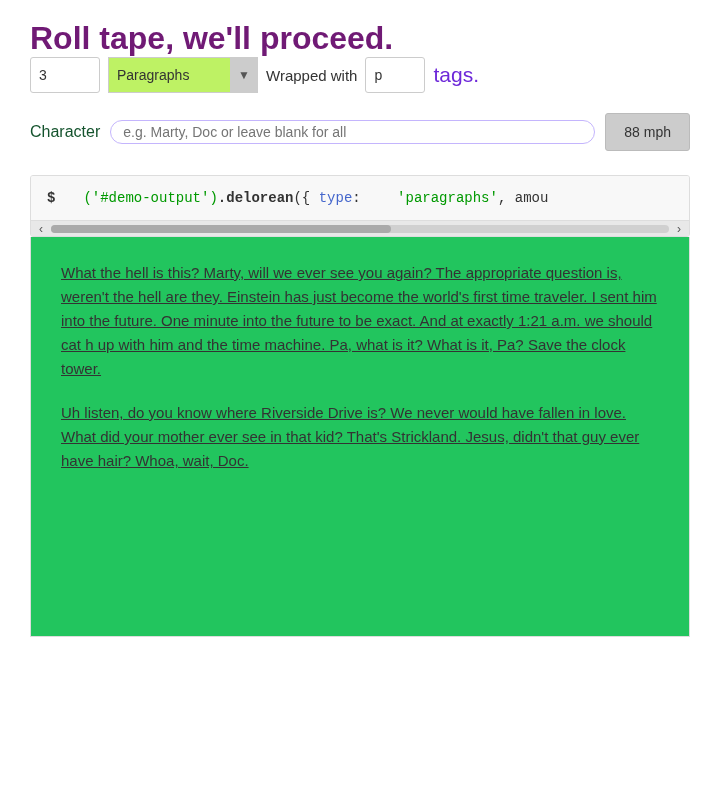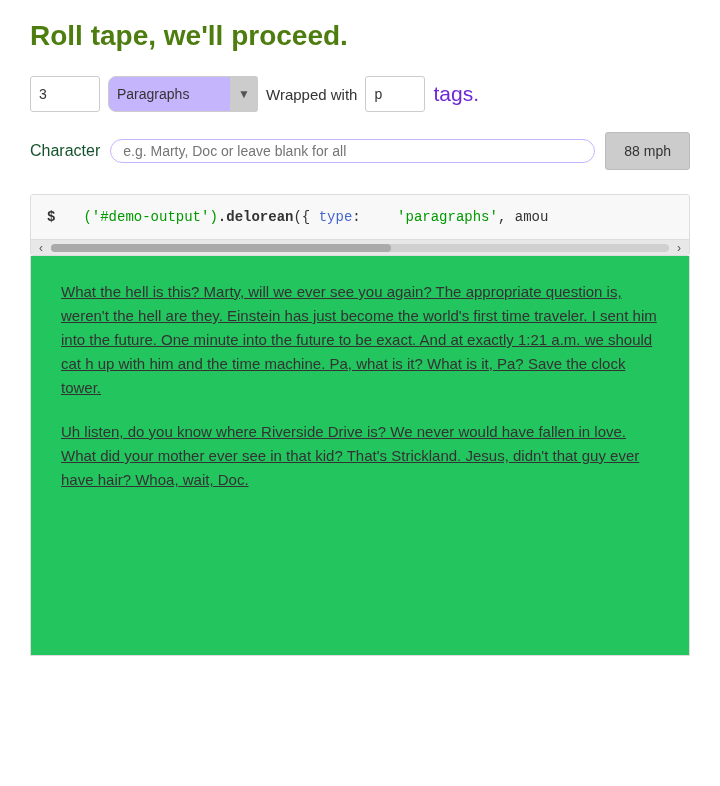--- a/index.html
+++ b/index.html
@@ -11,24 +11,23 @@
     body {
       font-family: Arial, sans-serif;
       background: #fff;
       width: 720px;
       min-height: 786px;
       padding: 20px 30px;
       color: #333;
     }
 
     .page-title {
-      font-size: 28px;
+      font-size: 32px;
       font-weight: bold;
-      color: #4d7c0f;
-      margin-bottom: 24px;
+      color: #701a75;
     }
 
     .controls-row {
       display: flex;
       align-items: center;
       gap: 8px;
       margin-bottom: 20px;
       flex-wrap: wrap;
     }
 
@@ -44,27 +43,27 @@
 
     .select-wrapper {
       position: relative;
       display: inline-flex;
       align-items: center;
     }
 
     .type-select {
       height: 36px;
       border: 1px solid #ccc;
-      border-radius: 8px;
+      border-radius: 0;
       padding: 4px 8px;
       font-size: 14px;
       color: #333;
       appearance: none;
       -webkit-appearance: none;
-      background: #c4b5fd;
+      background: #bef264;
       padding-right: 28px;
       cursor: pointer;
       width: 150px;
     }
 
     .select-arrow {
       position: absolute;
       right: 0;
       top: 0;
       bottom: 0;

